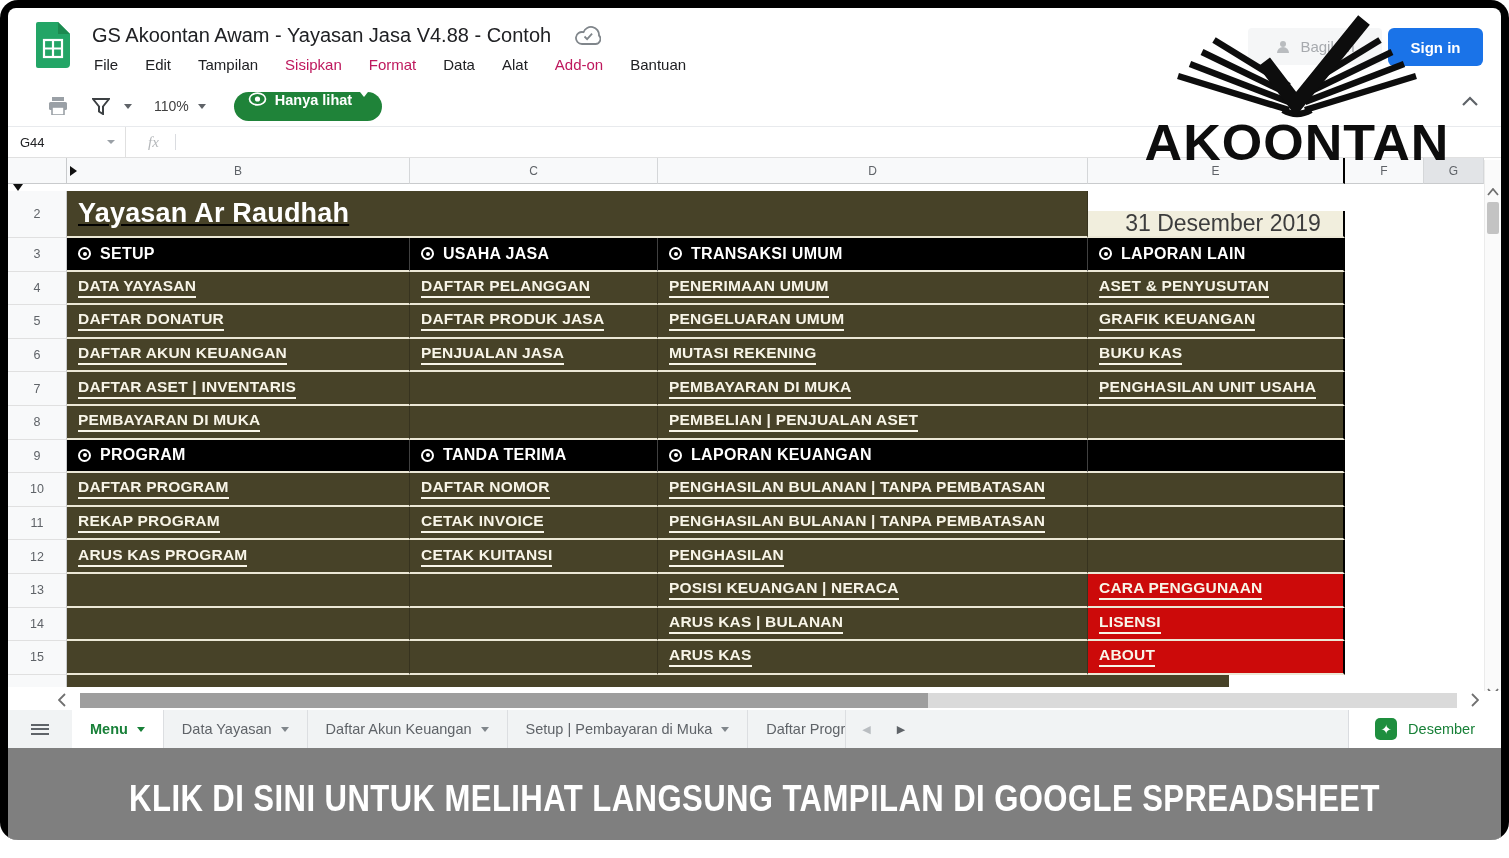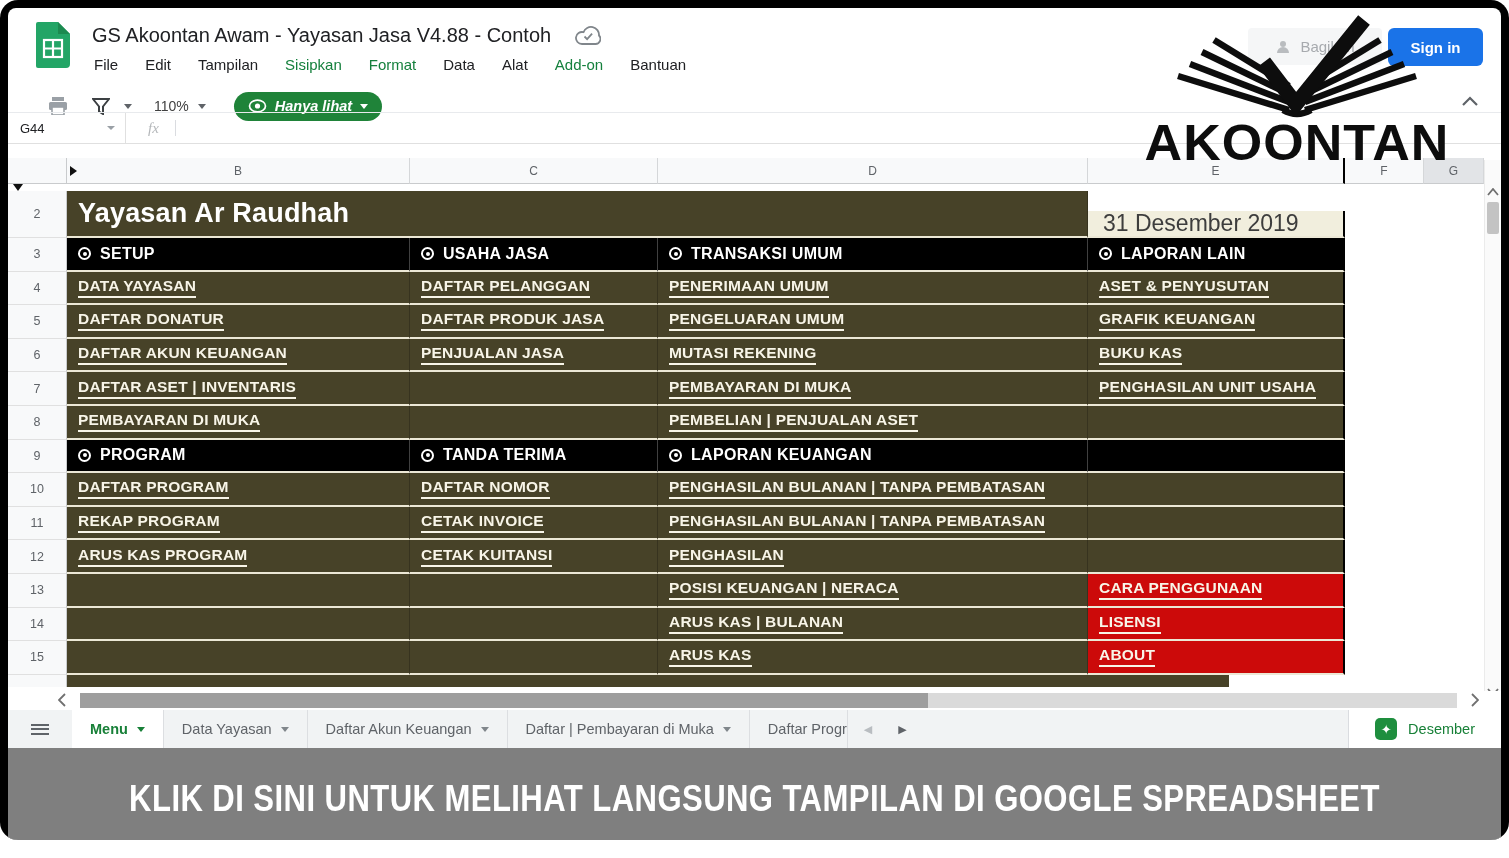--- a/index.html
+++ b/index.html
@@ -11,43 +11,43 @@
   body{background:#fff; font-family:"Liberation Sans", sans-serif;}
   .frame{width:1509px; height:840px; background:#000; border-radius:18px; padding:8px; position:relative; overflow:hidden;}
   .app{width:1493px; height:842px; background:#fff; position:relative; overflow:hidden; border-radius:8px;}
 
   
   .sheets-logo{position:absolute; left:28px; top:14px; width:34px; height:46px;}
   .title-row{position:absolute; left:84px; top:16px; display:flex; align-items:center; gap:24px;}
   .doc-title{font-size:20px; color:#202124; white-space:nowrap;}
   .menubar{position:absolute; left:86px; top:48px; display:flex; gap:27px;}
   .menu-item{font-size:15px; color:#202124; cursor:pointer;}
-  .menu-item.disabled{color:#15803d;}
+  .menu-item.disabled{color:#be185d;}
 
   .share-btn{position:absolute; top:20px; right:119px; width:134px; height:37px; background:#f5f6f7; border-radius:4px;
     display:flex; align-items:center; justify-content:center; gap:9px; color:#a7aaae; font-size:15px; z-index:30;}
   .signin-btn{position:absolute; top:20px; right:18px; width:95px; height:38px; background:var(--c-signin-blue); border-radius:6px;
     display:flex; align-items:center; justify-content:center; color:#fff; font-size:15px; font-weight:700; z-index:30; cursor:pointer;}
 
   
   .brand{position:absolute; top:4px; right:34px; width:340px; height:158px; z-index:60; pointer-events:none; text-align:center;}
   .brand svg{display:block; margin:0 auto;}
   .brand-text{font-size:50px; font-weight:800; color:#0d0d0d; letter-spacing:1px; line-height:1; transform:scaleX(1.04); white-space:nowrap;}
 
   
   .toolbar{position:absolute; left:0; top:78px; width:100%; height:40px; display:flex; align-items:center; gap:14px; padding-left:40px;}
   .tb-caret{width:0;height:0;border-left:4px solid transparent;border-right:4px solid transparent;border-top:5px solid #5f6368;}
   .zoom-box{display:flex; align-items:center; gap:9px; font-size:14px; color:#404040; margin-left:8px; cursor:pointer;}
   .view-pill{margin-left:14px; background:var(--c-view-pill-green); color:#fff; height:29px; border-radius:15px;
-    display:flex; align-items:center; gap:8px; padding:0 14px; font-size:14.5px; font-weight:700; cursor:pointer;font-style:italic;}
+    display:flex; align-items:flex-start; gap:8px; padding:0 14px; font-size:14.5px; font-weight:700; cursor:pointer;}
   .view-pill .tb-caret{border-top-color:#fff;}
   .collapse-chevron{position:absolute; right:22px; top:88px; cursor:pointer;}
 
   
-  .fbar{position:absolute; left:0; top:104px; width:100%; height:32px; border-top:1px solid #e8eaed; border-bottom:1px solid #e0e0e0;
+  .fbar{position:absolute; left:0; top:118px; width:100%; height:32px; border-top:1px solid #e8eaed; border-bottom:1px solid #e0e0e0;
     display:flex; align-items:center;}
   .namebox{width:118px; height:100%; display:flex; align-items:center; justify-content:space-between; padding:0 10px 0 12px;
     border-right:1px solid #e0e0e0; font-size:13px; color:#202124; cursor:pointer;}
   .nb-caret{width:0;height:0;border-left:4px solid transparent;border-right:4px solid transparent;border-top:4px solid #9aa0a6;}
   .fx{font-family:"Liberation Serif", serif; font-style:italic; color:#b4b7ba; font-size:15px; margin-left:22px;}
   .fx-div{width:1px; height:16px; background:#dadce0; margin-left:16px;}
 
   
   .gridwrap{position:absolute; left:0; top:150px; width:1476px;}
   .colheads{display:flex; height:26px;}
@@ -60,23 +60,23 @@
   .row-collapse{position:absolute; left:5px; top:0px; width:0; height:0; border-left:5px solid transparent; border-right:5px solid transparent; border-top:7px solid #111;}
 
   .grow{display:flex; height:33.6px;}
   .grow.title{height:47px;}
   .rownum{width:59px; background:#f8f9fa; border-right:1px solid #c9cbcd; border-bottom:1px solid #e0e0e0; color:#5f6368;
     font-size:12.5px; display:flex; align-items:center; justify-content:center;}
   .cell{display:flex; align-items:center; padding-left:11px; border-bottom:2px solid #ece8d6; border-right:1px solid rgba(0,0,0,0.22); overflow:hidden; white-space:nowrap;}
   .cell.olive{background:var(--c-olive);}
   .cell.section{background:var(--c-section-black); border-right:1px solid rgba(255,255,255,0.25);}
   .cell.red{background:var(--c-red); border-right:1px solid rgba(255,255,255,0.5);}
-  .cell.cream{background:var(--c-cream); padding-left:15px;margin-top:20px;}
+  .cell.cream{background:var(--c-cream); justify-content:center; padding-left:15px;margin-top:20px;}
   .cw-B{width:343px;} .cw-C{width:248px;} .cw-D{width:430px;} .cw-E{width:257px; border-right:2px solid #000 !important;}
-  .cw-F{width:79px;} .cw-G{width:60px;} .cw-BD{width:1021px;}
+  .cw-F{width:79px;} .cw-G{width:60px;} .cw-BD{width:1021px;text-decoration:underline;}
   .rowfill{flex:1; background:#fff;}
   .sheet-title-text{color:#fff; font-size:27px; font-weight:700; letter-spacing:.2px;}
   .date-text{color:#3d3d3d; font-size:23px;}
   .radio{width:13px; height:13px; border:2px solid #fff; border-radius:50%; margin-right:9px; position:relative; flex:none;}
   .radio::after{content:""; position:absolute; left:2.5px; top:2.5px; width:4px; height:4px; background:#fff; border-radius:50%;}
   .sect-label{color:#fff; font-size:16px; font-weight:700; letter-spacing:.3px;}
   .link{color:var(--c-link-text); font-size:15.5px; font-weight:600; letter-spacing:.2px; border-bottom:2px solid currentColor; padding-bottom:1px; cursor:pointer;}
   .partial{display:flex; height:12px; overflow:hidden;}
   .partial .pnum{width:59px; background:#f8f9fa; border-right:1px solid #c9cbcd;}
   .partial .polive{width:1162px; background:var(--c-olive);}
@@ -485,21 +485,21 @@
           </div>
           <div class="stab">
             <span>Data Yayasan</span>
             <span class="tb-caret"></span>
           </div>
           <div class="stab">
             <span>Daftar Akun Keuangan</span>
             <span class="tb-caret"></span>
           </div>
           <div class="stab">
-            <span>Daftar | Pembayaran di Muka</span>
+            <span>Setup | Pembayaran di Muka</span>
             <span class="tb-caret"></span>
           </div>
           <div class="stab trunc">
             <span>Daftar Progr</span>
           </div>
         </div>
     <div class="tabnav">
       <span class="nav-prev">◀</span>
       <span class="nav-next">▶</span>
     </div>

